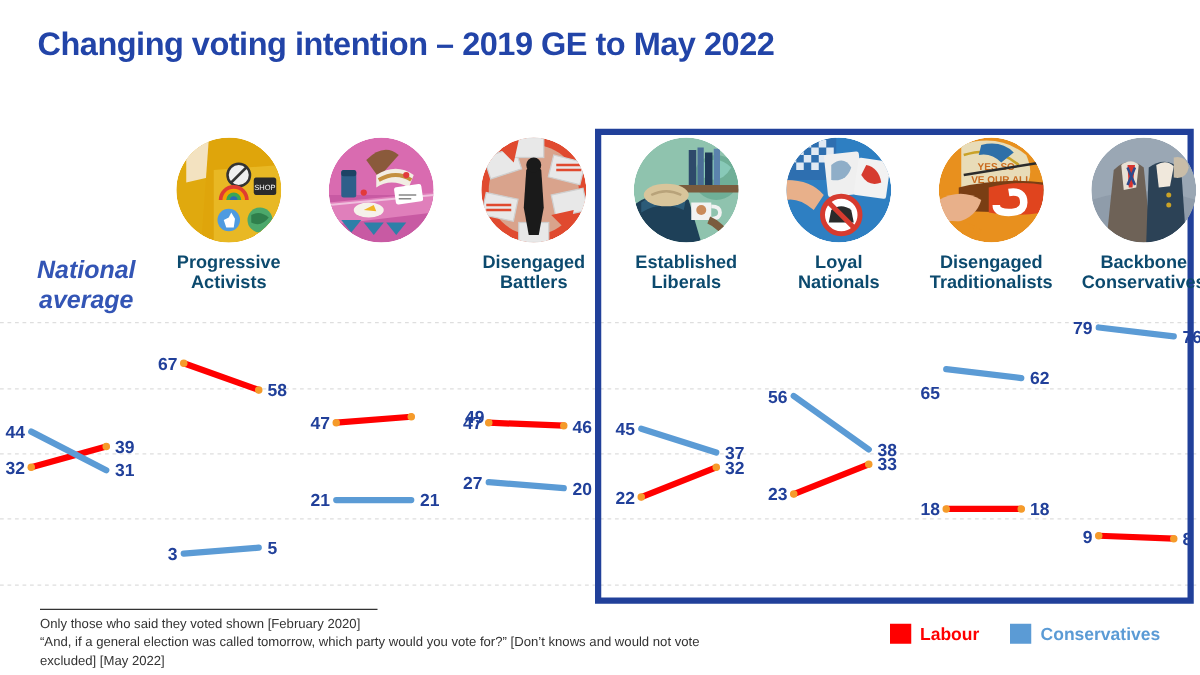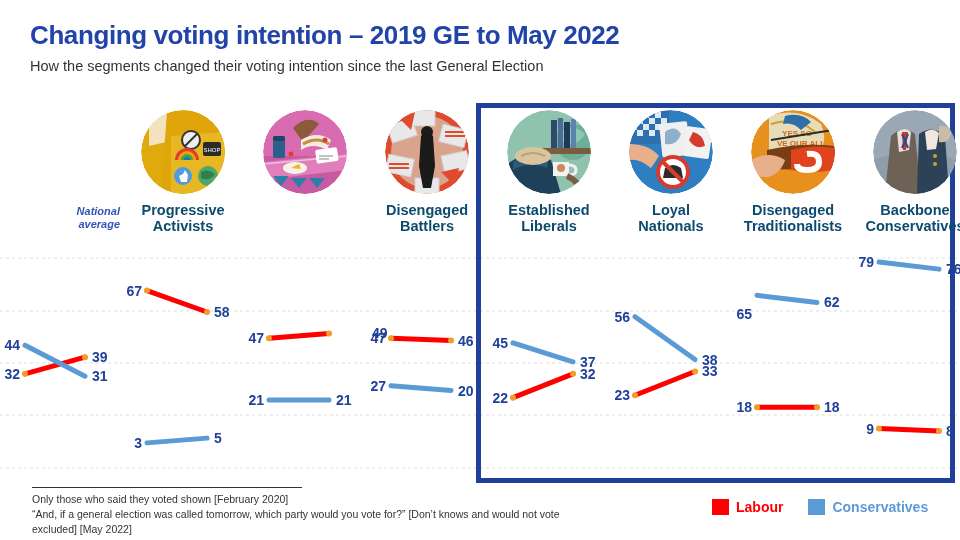--- a/index.html
+++ b/index.html
@@ -36,22 +36,22 @@
     width: 84px; height: 84px; border-radius: 50%;
     margin: 0 auto 8px auto; position: relative; overflow: hidden;
     display: block;
   }
   .seg-label {
     font-size: 14.5px; font-weight: bold; color: #0c4a6e;
     line-height: 1.13; white-space: pre-line;
   }
   .natavg-label {
     position: absolute; left: 18px; top: 205px; width: 102px;
-    font-size: 11px; font-style: italic; font-weight: bold;
-    color: #3355B5; line-height: 1.18; text-align: right;
+    font-size: 20px; font-style: italic; font-weight: bold;
+    color: #3355B5; line-height: 1.18; text-align: center;
     white-space: pre-line;
   }
 
   
   .plot { position: absolute; left: 0; top: 0; width: 960px; height: 540px; }
 
   .dlabel {
     position: absolute; font-size: 14px; font-weight: bold;
     color: #21409A; white-space: nowrap; line-height: 1;
   }
@@ -72,21 +72,20 @@
   .legend-item { display: flex; align-items: center; gap: 7px; }
   .legend-swatch { width: 17px; height: 16px; display: block; }
   .legend-text { font-size: 14px; font-weight: bold; white-space: nowrap; }
 </style>
 </head>
 <body>
 
 <div id="stage">
 
   <div class="title">Changing voting intention – 2019 GE to May 2022</div>
-  <div class="subtitle">How the segments changed their voting intention since the last General Election</div>
 
   <svg class="plot" id="plot-svg" viewBox="0 0 960 540" xmlns="http://www.w3.org/2000/svg">
       <line x1="0" y1="258" x2="960" y2="258" stroke="#DEDEDE" stroke-width="1" stroke-dasharray="3 3"></line>
       <line x1="0" y1="311" x2="960" y2="311" stroke="#DEDEDE" stroke-width="1" stroke-dasharray="3 3"></line>
       <line x1="0" y1="363" x2="960" y2="363" stroke="#DEDEDE" stroke-width="1" stroke-dasharray="3 3"></line>
       <line x1="0" y1="415" x2="960" y2="415" stroke="#DEDEDE" stroke-width="1" stroke-dasharray="3 3"></line>
       <line x1="0" y1="468" x2="960" y2="468" stroke="#DEDEDE" stroke-width="1" stroke-dasharray="3 3"></line>
       <line x1="25" y1="373.86" x2="85" y2="357.2" stroke="#FF0000" stroke-width="5" stroke-linecap="round"></line>
       <circle cx="25" cy="373.86" r="3" fill="#F59B2A"></circle>
       <circle cx="85" cy="357.2" r="3" fill="#F59B2A"></circle>

